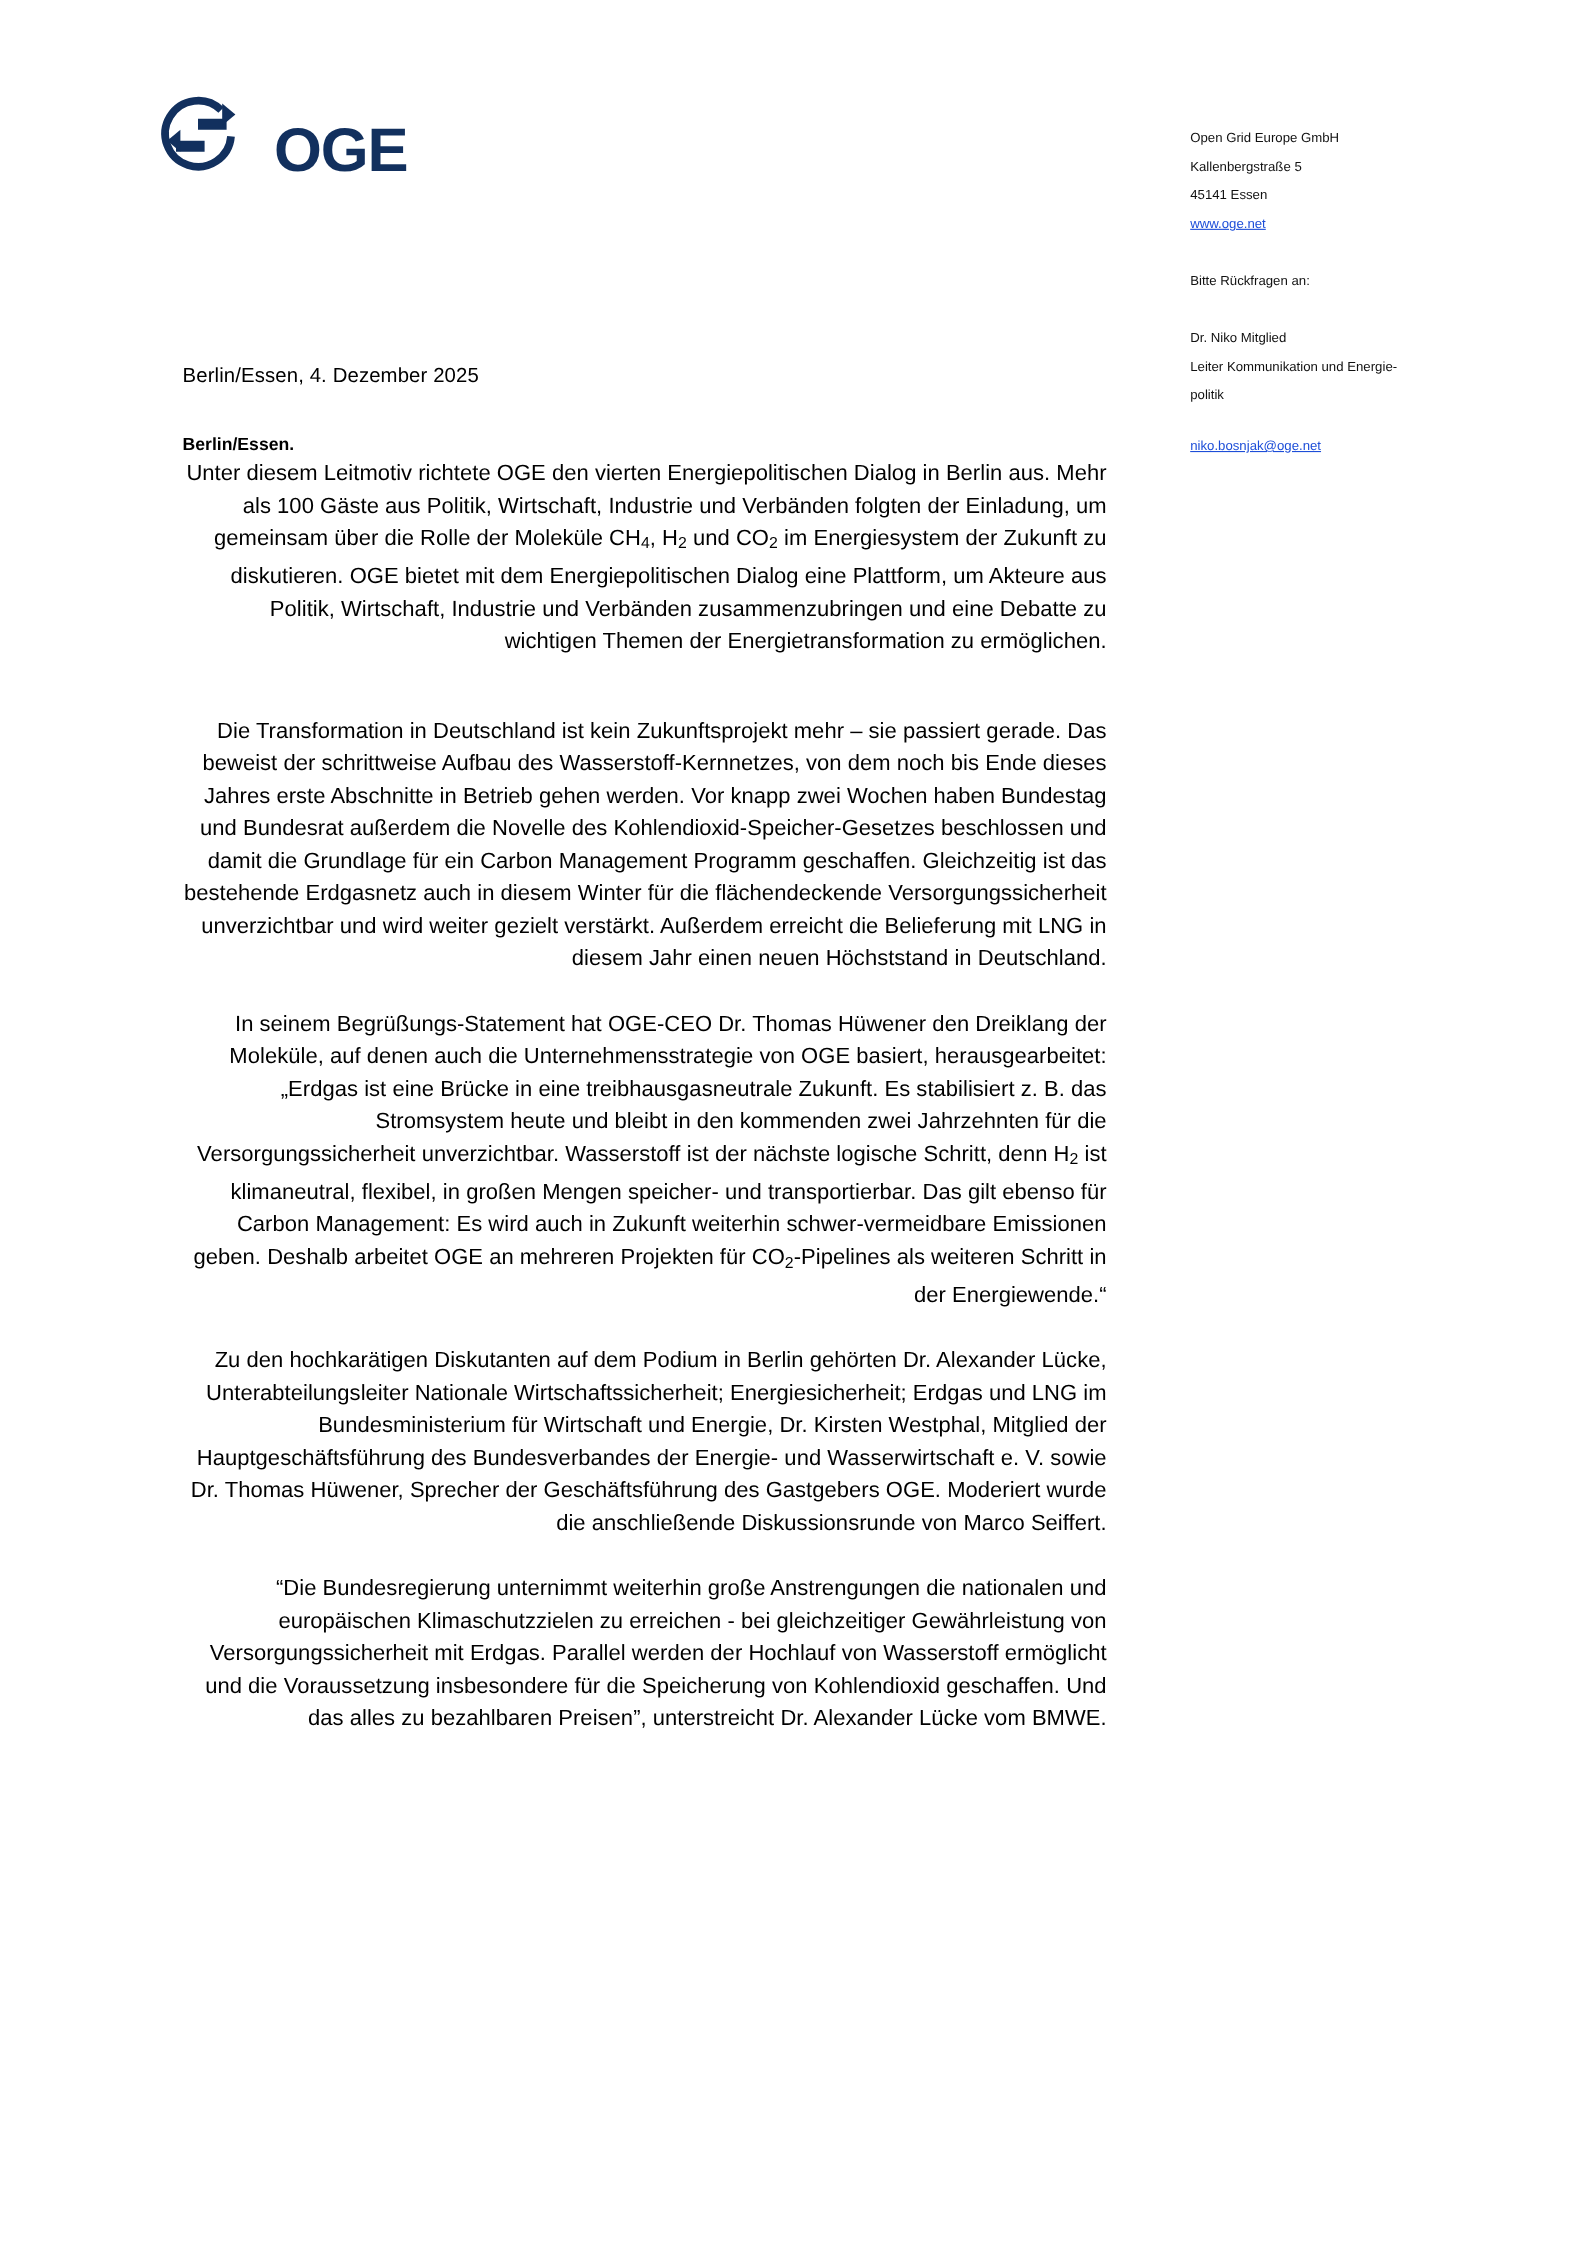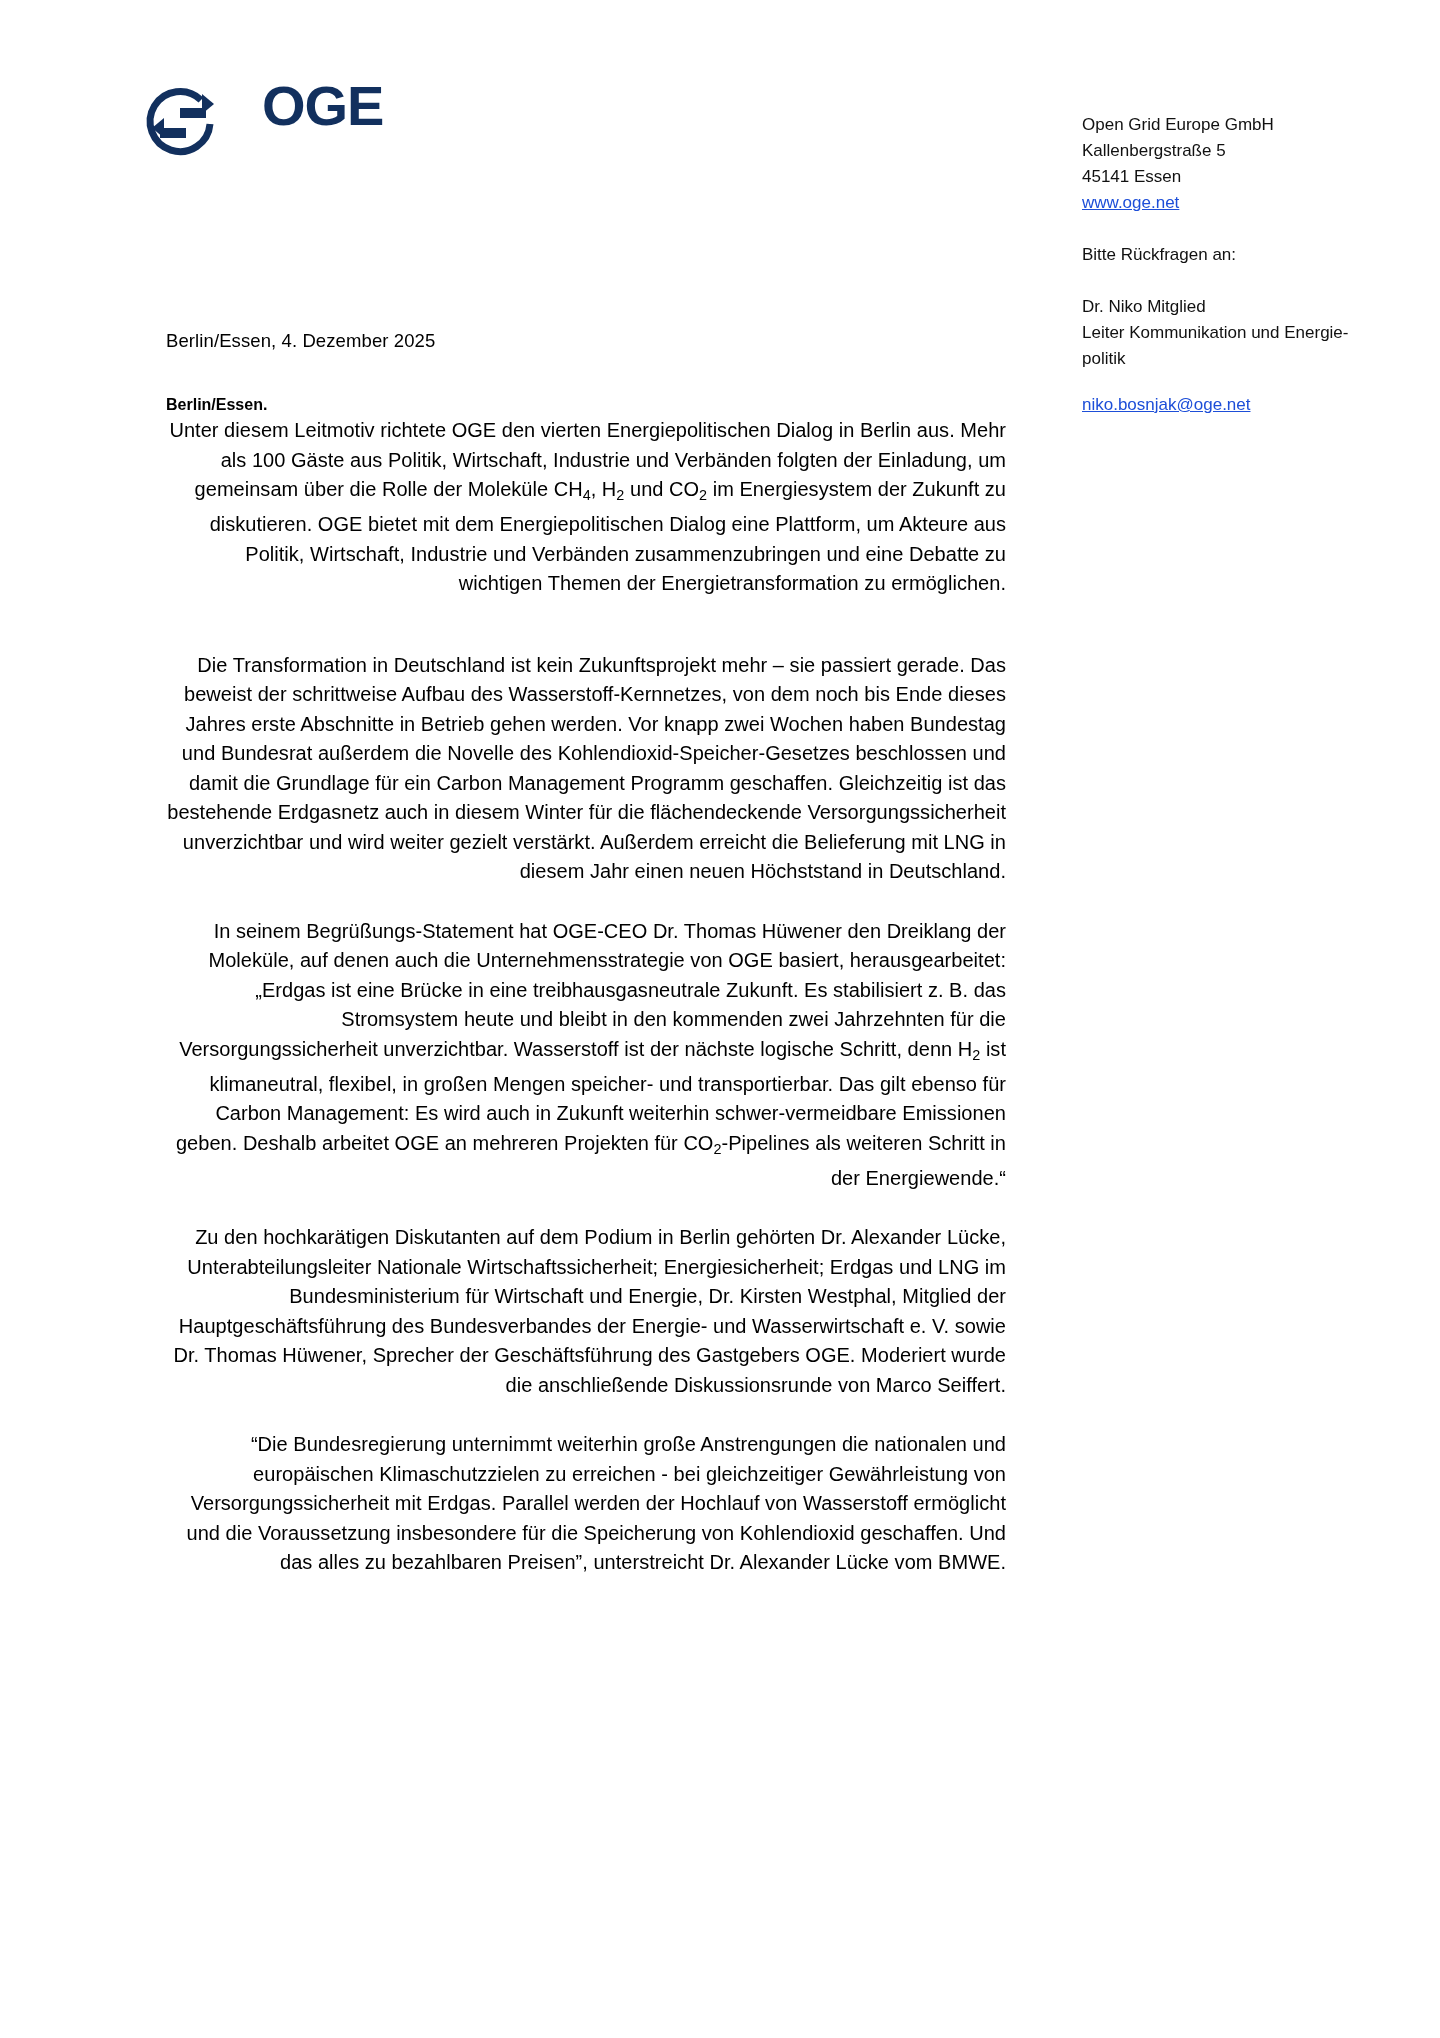--- a/index.html
+++ b/index.html
@@ -22,43 +22,43 @@
     height: 2038px;
     background: #ffffff;
   }
 
   
   .logo-block {
     position: absolute;
     left: 140px;
     top: 78px;
     display: flex;
-    align-items: flex-start;
-    gap: 36px;
+    align-items: flex-end;
+    gap: 23px;
   }
   .logo-mark {
     width: 86px;
     height: 86px;
     position: relative;
   }
   .logo-text {
     font-size: 56px;
     font-weight: bold;
     letter-spacing: -1px;
     color: #12305e;
     line-height: 1;
   }
 
   
   .info-col {
     position: absolute;
     left: 1082px;
     top: 112px;
     width: 300px;
-    font-size: 17px;
+    font-size: 12px;
     line-height: 26px;
     color: #111111;
   }
   .info-col .line { white-space: nowrap; }
   .info-col a, .link {
     color: #1d4ed8;
   }
   .info-gap { height: 26px; }
   .info-gap-sm { height: 20px; }
 

